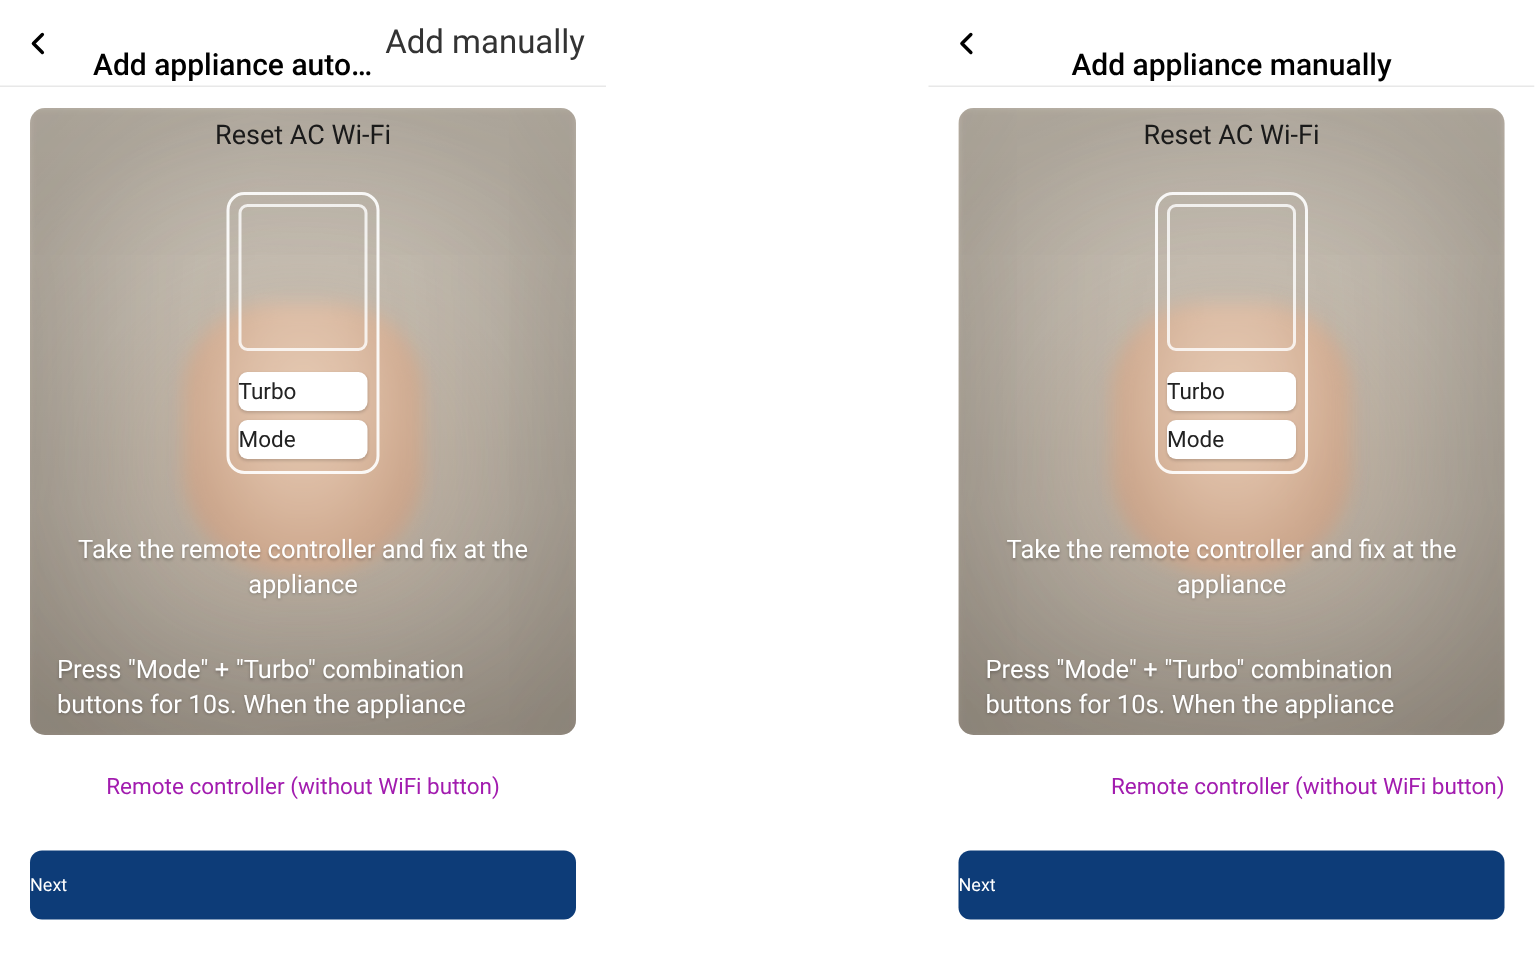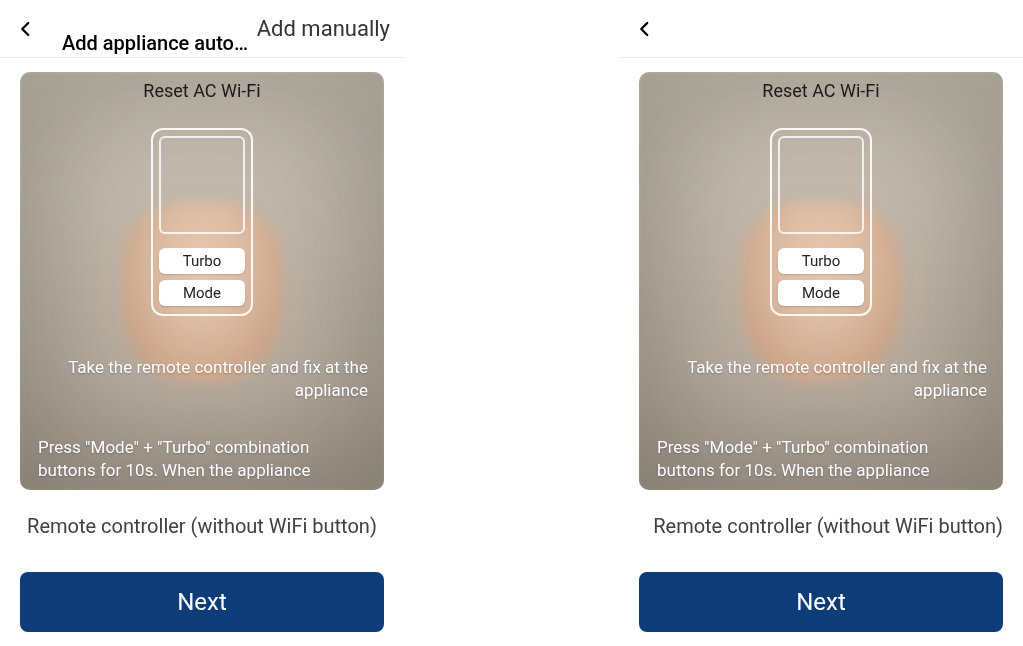--- a/index.html
+++ b/index.html
@@ -132,60 +132,60 @@
     .remote-screen {
       flex: 1;
       border: 2px solid rgba(255,255,255,0.8);
       border-radius: 6px;
       margin-bottom: 14px;
     }
     .remote-btns { display:flex; flex-direction:column; gap:6px; padding-bottom:2px; }
     .remote-btn {
       background: #fff;
       border-radius: 6px;
-      text-align: center;
+      text-align: left;
       font-size: 15px;
       color: #222;
       padding: 4px 0;
       box-shadow: 0 1px 2px rgba(0,0,0,0.15);
     }
 
     .instruction-text {
       position: absolute;
       left: 16px; right: 16px;
       color: #ffffff;
-      text-align: right;
+      text-align: center;
       font-size: 17px;
       line-height: 1.35;
       z-index:5;
       text-shadow: 0 1px 2px rgba(0,0,0,0.25);
     }
     .instruction-text.line1 { top: 284px; }
     .instruction-text.line2 { top: 364px; text-align: left; padding: 0 2px;}
 
     .link-row {
       text-align: right;
       padding: 24px 20px 0 20px;
     }
     .link {
-      color: #404040;
-      font-size: 20px;
+      color: #a21caf;
+      font-size: 15px;
       cursor: pointer;
     }
     .left .link-row { text-align: center; }
     .left .link { text-align: center; }
 
     .primary-btn {
       margin: 34px 20px 0 20px;
       background: #0d3c78;
       color: #fff;
-      text-align: center;
+      text-align: left;
       padding: 16px 0;
       border-radius: 8px;
-      font-size: 24px;
+      font-size: 12px;
       cursor: pointer;
     }
   </style>
 </head>
 <body>
 
 <div class="phone-screen left">
   <div class="header">
     <div class="back-btn">
       <svg viewBox="0 0 24 24">
@@ -226,20 +226,21 @@
 
 <div class="gap"></div>
 
 <div class="phone-screen right">
   <div class="header">
     <div class="back-btn">
       <svg viewBox="0 0 24 24">
           <path d="M15 4 L7 12 L15 20" stroke="#000" stroke-width="3" fill="none" stroke-linecap="round" stroke-linejoin="round"></path>
         </svg>
     </div>
+    <div class="header-title title-manual">Add appliance manually</div>
   </div>
 
   <div class="instruction-card">
     <div class="card-overlay"></div>
     <div class="card-vignette"></div>
     <div class="reset-title">Reset AC Wi-Fi</div>
 
     <div class="hand-area">
       <div class="hand-shape"></div>
     </div>

